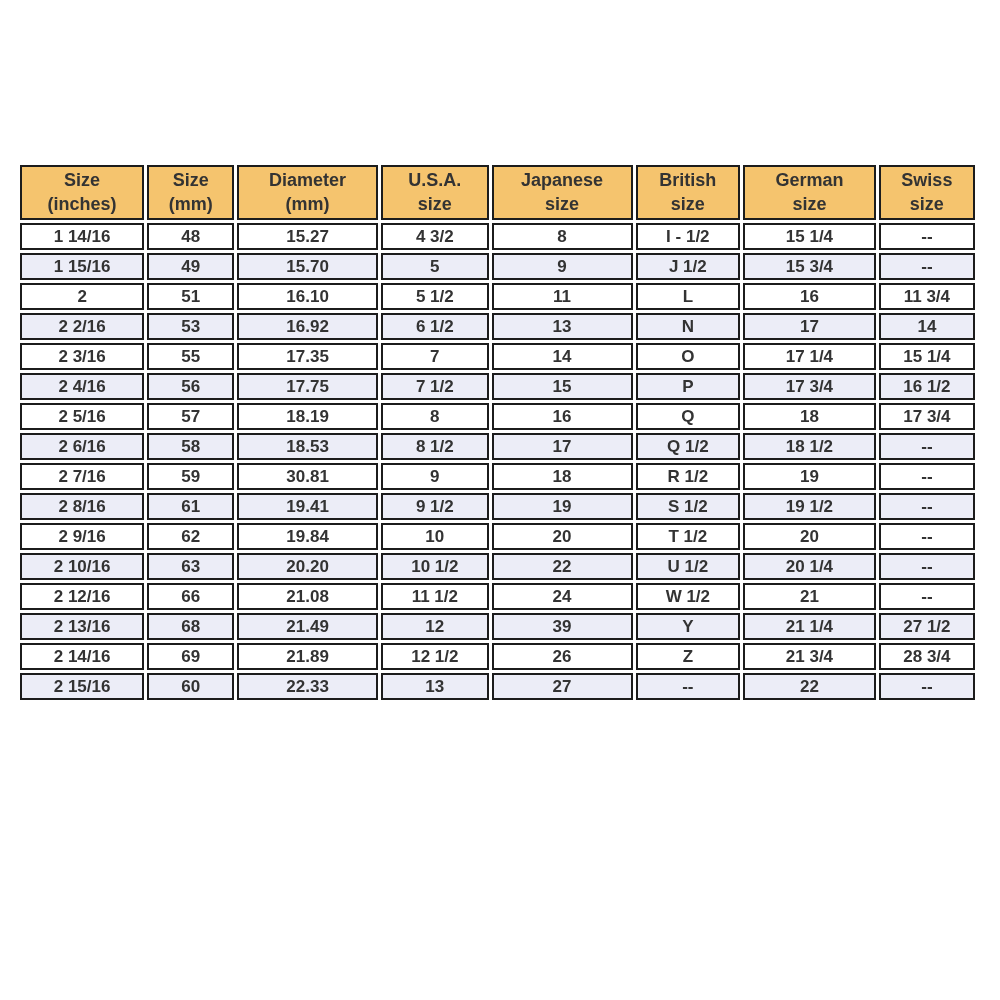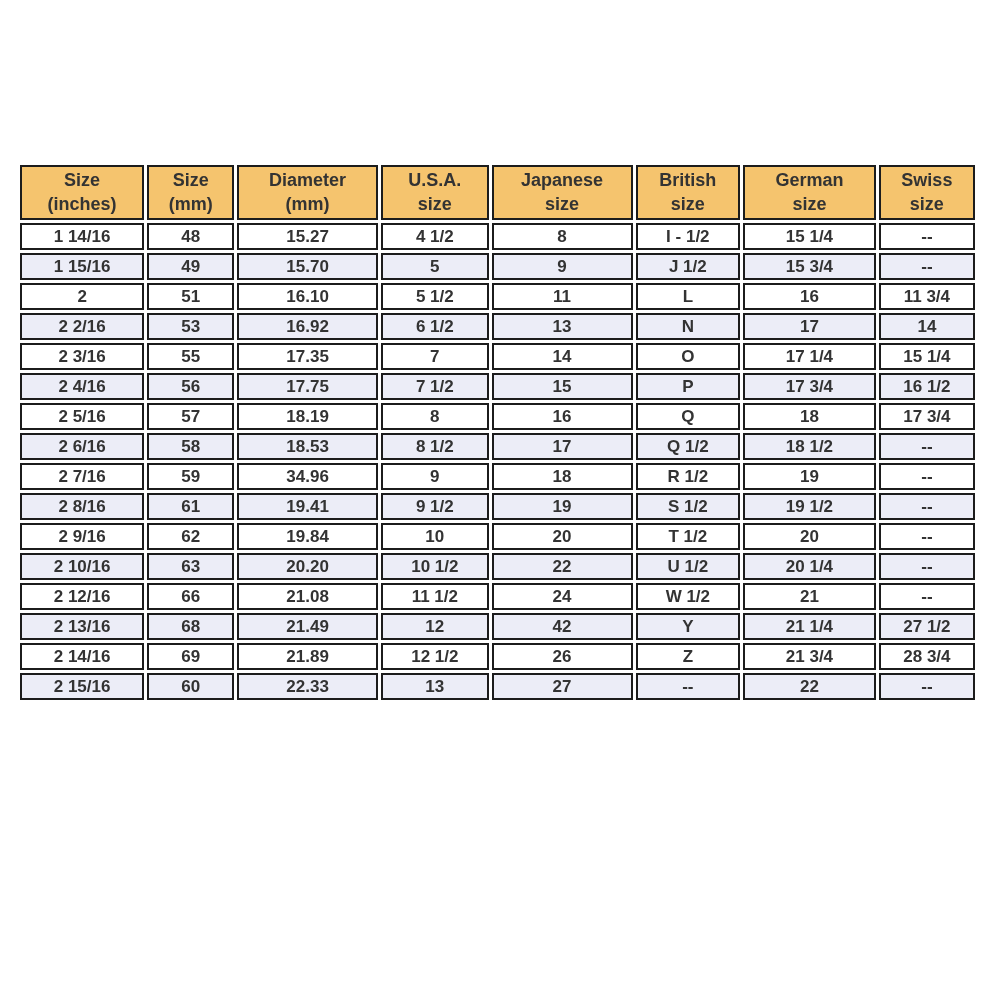--- a/index.html
+++ b/index.html
@@ -90,21 +90,21 @@
 size</th>
           <th>Swiss
 size</th>
         </tr>
     </thead>
     <tbody>
         <tr>
           <td>1 14/16</td>
           <td>48</td>
           <td>15.27</td>
-          <td>4 1/2</td>
+          <td>4 3/2</td>
           <td>8</td>
           <td>I - 1/2</td>
           <td>15 1/4</td>
           <td>--</td>
         </tr>
         <tr>
           <td>1 15/16</td>
           <td>49</td>
           <td>15.70</td>
           <td>5</td>
@@ -169,21 +169,21 @@
           <td>18.53</td>
           <td>8 1/2</td>
           <td>17</td>
           <td>Q 1/2</td>
           <td>18 1/2</td>
           <td>--</td>
         </tr>
         <tr>
           <td>2 7/16</td>
           <td>59</td>
-          <td>34.96</td>
+          <td>30.81</td>
           <td>9</td>
           <td>18</td>
           <td>R 1/2</td>
           <td>19</td>
           <td>--</td>
         </tr>
         <tr>
           <td>2 8/16</td>
           <td>61</td>
           <td>19.41</td>
@@ -221,21 +221,21 @@
           <td>24</td>
           <td>W 1/2</td>
           <td>21</td>
           <td>--</td>
         </tr>
         <tr>
           <td>2 13/16</td>
           <td>68</td>
           <td>21.49</td>
           <td>12</td>
-          <td>42</td>
+          <td>39</td>
           <td>Y</td>
           <td>21 1/4</td>
           <td>27 1/2</td>
         </tr>
         <tr>
           <td>2 14/16</td>
           <td>69</td>
           <td>21.89</td>
           <td>12 1/2</td>
           <td>26</td>

